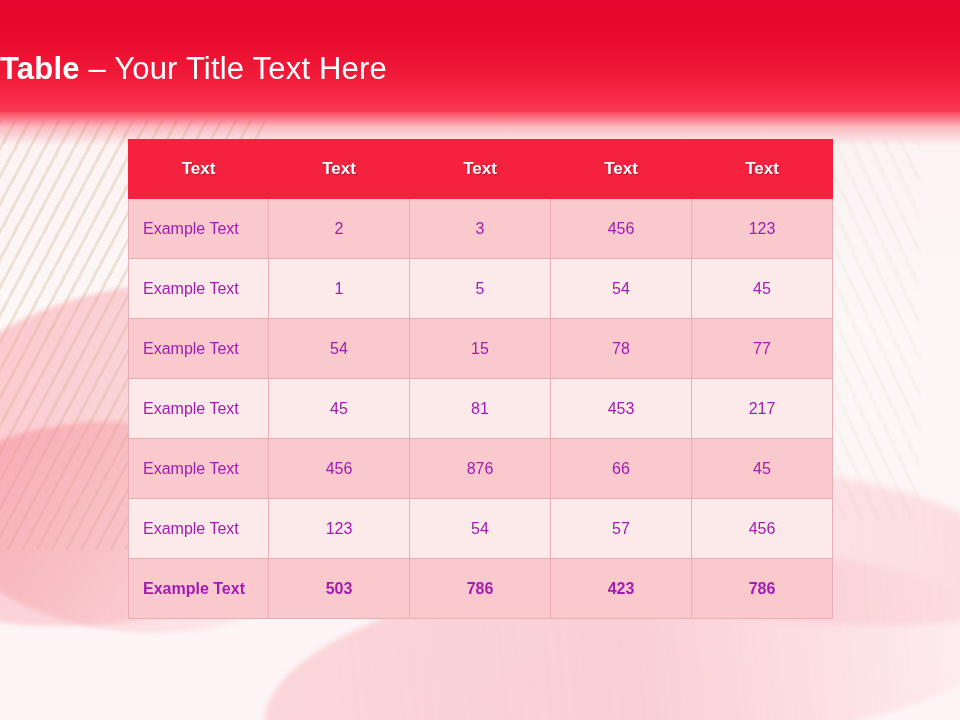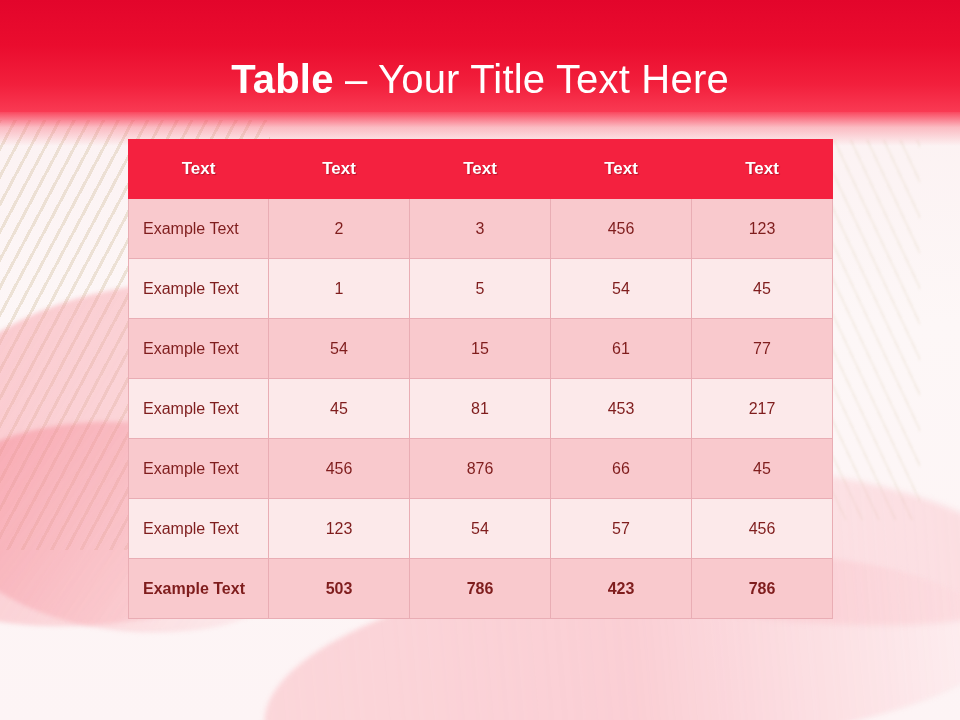--- a/index.html
+++ b/index.html
@@ -121,25 +121,25 @@
     left: 0;
     top: 112px;
     width: 960px;
     height: 34px;
     background: linear-gradient(180deg, rgba(249,58,83,0.92) 0%, rgba(250,120,135,0.45) 45%, rgba(253,230,232,0.0) 100%);
   }
 
   .slide-title {
     position: absolute;
     left: 0;
-    top: 60px;
-    width: 960px;
-    text-align: center;
+    top: 50px;
+    width: 960px;
+    text-align: left;
     color: #ffffff;
-    font-size: 40px;
+    font-size: 31px;
     line-height: 38px;
     letter-spacing: 0.2px;
     white-space: nowrap;
   }
   .slide-title .t-bold { font-weight: bold; }
   .slide-title .t-light { font-weight: normal; }
 
   
   .table-wrap {
     position: absolute;
@@ -153,21 +153,21 @@
     width: 704px;
     table-layout: fixed;
   }
 
   table.data-table th,
   table.data-table td {
     border: 1px solid #e9adb4;
     height: 59px;
     padding: 0 14px;
     font-size: 16px;
-    color: #7f1d1d;
+    color: #a21caf;
   }
 
   table.data-table thead th {
     background: #f4213f;
     color: #ffffff;
     font-size: 17px;
     font-weight: bold;
     text-align: center;
     height: 58px;
     border: 1px solid #f4213f;
@@ -252,21 +252,21 @@
           <td class="label-cell">Example Text</td>
           <td class="num-cell">1</td>
           <td class="num-cell">5</td>
           <td class="num-cell">54</td>
           <td class="num-cell">45</td>
         </tr>
         <tr class="band-dark">
           <td class="label-cell">Example Text</td>
           <td class="num-cell">54</td>
           <td class="num-cell">15</td>
-          <td class="num-cell">61</td>
+          <td class="num-cell">78</td>
           <td class="num-cell">77</td>
         </tr>
         <tr class="band-light">
           <td class="label-cell">Example Text</td>
           <td class="num-cell">45</td>
           <td class="num-cell">81</td>
           <td class="num-cell">453</td>
           <td class="num-cell">217</td>
         </tr>
         <tr class="band-dark">

